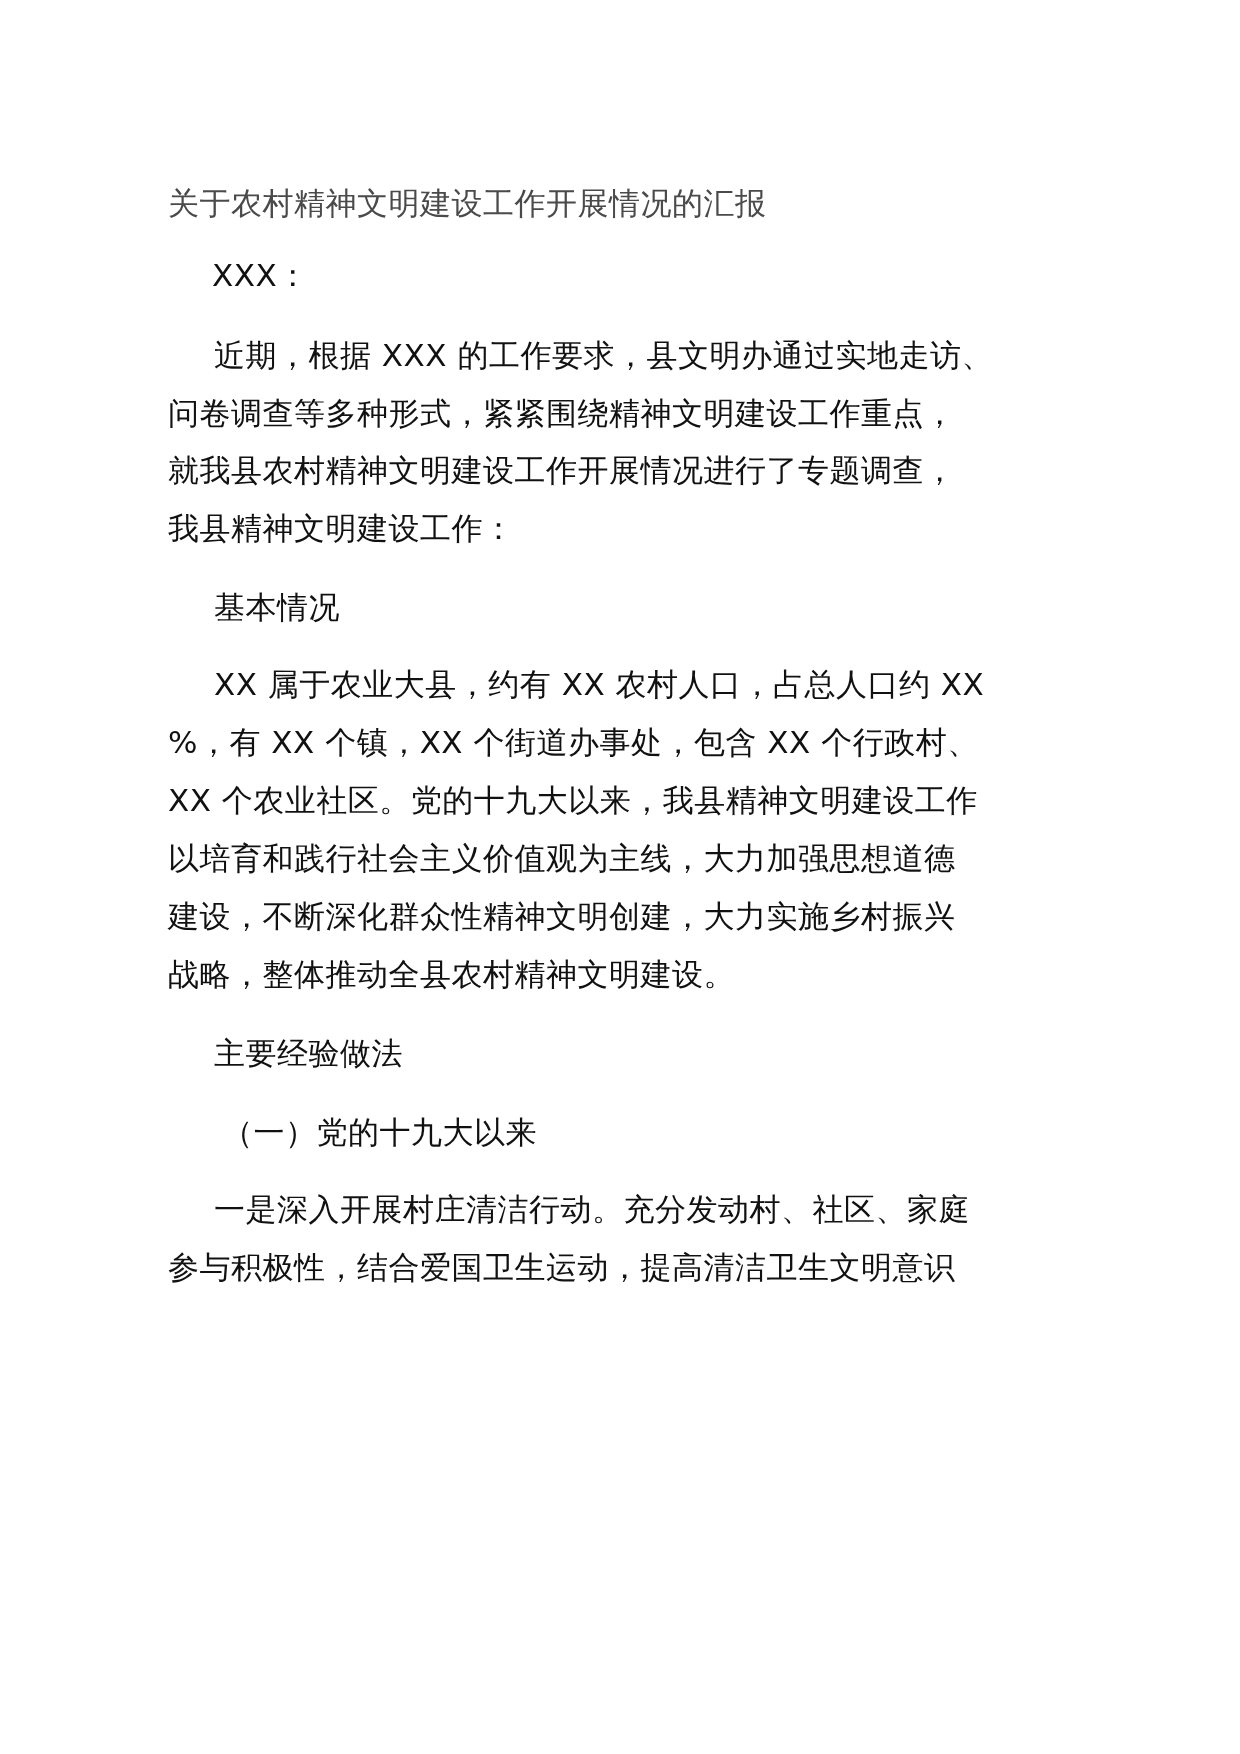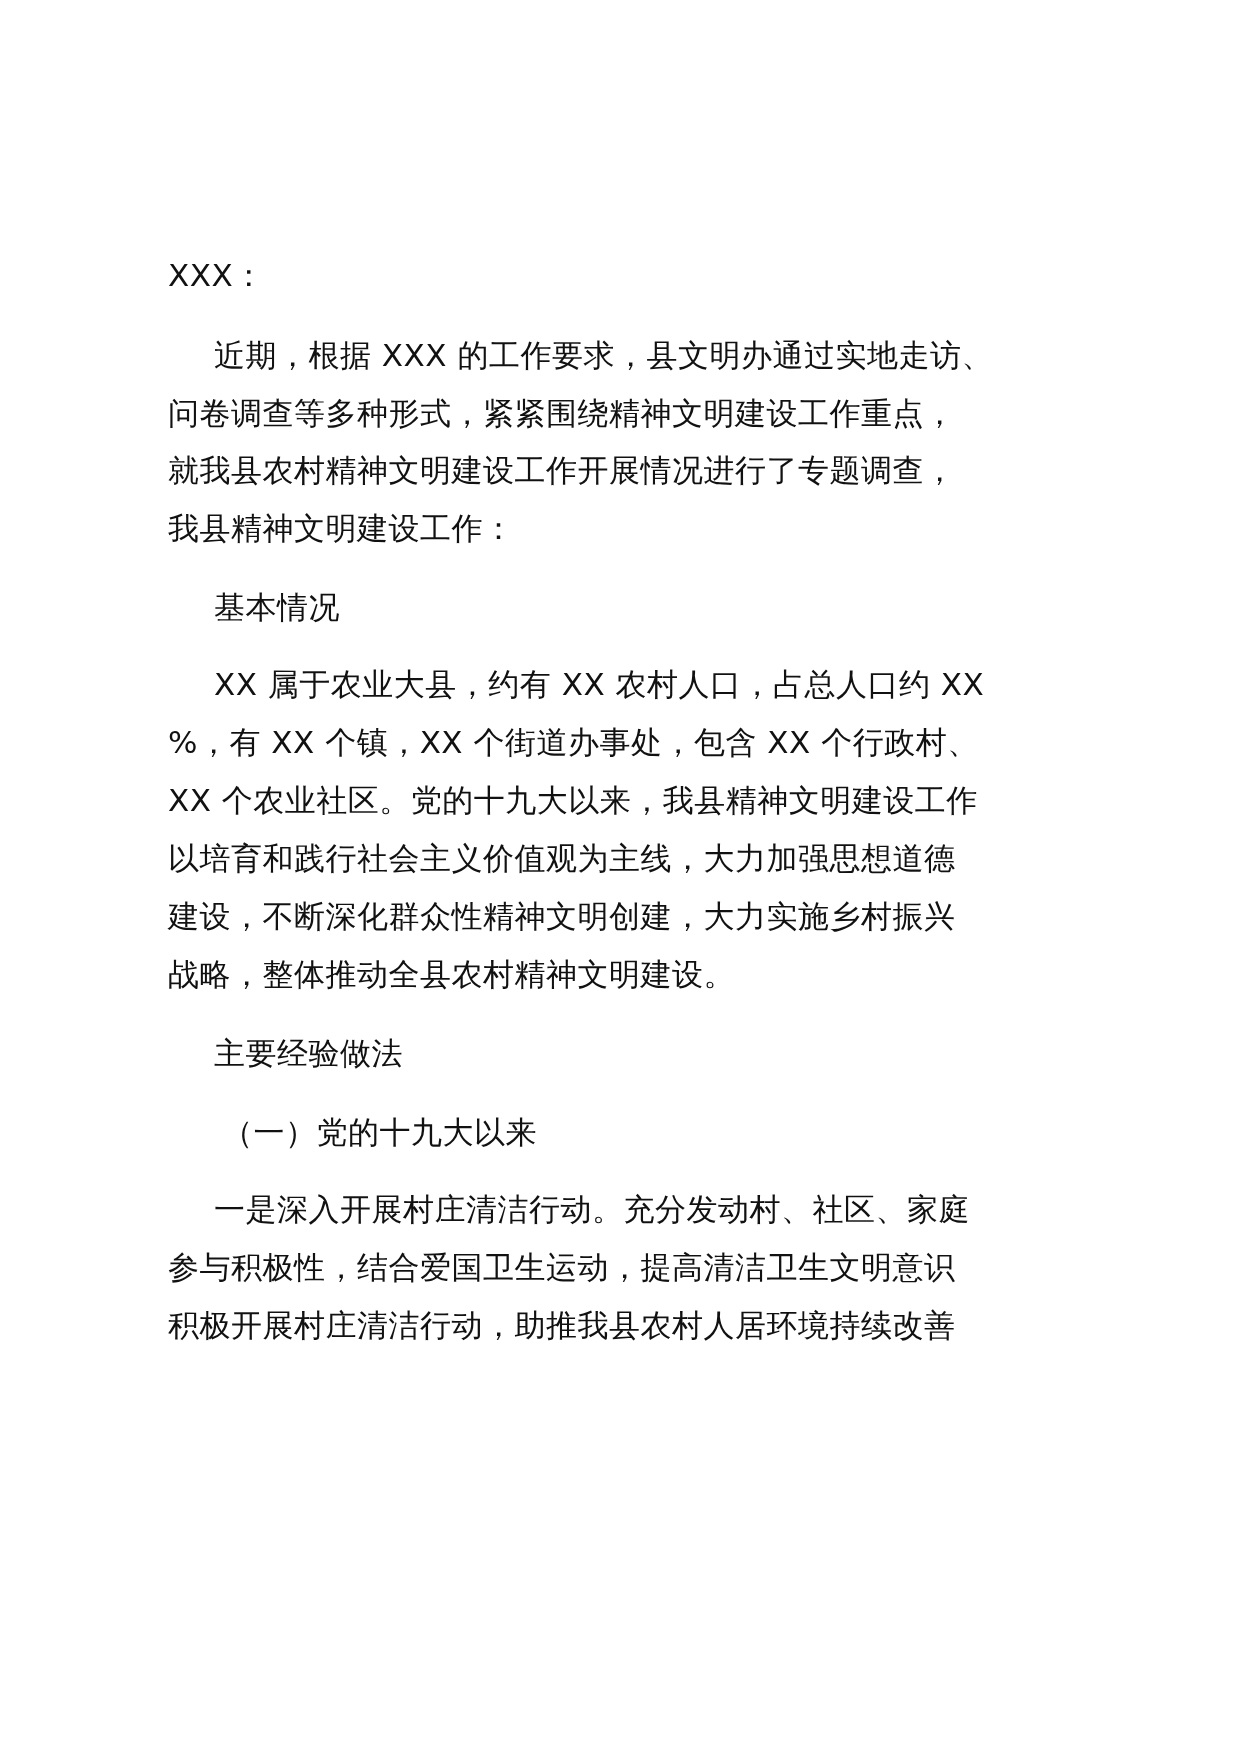--- a/index.html
+++ b/index.html
@@ -15,21 +15,22 @@
   }
   .title { color: #4a4a4a; font-size: 31px; }
   .indent { left: 214px; }
   .bold { font-weight: normal; }
   .sub-indent { left: 222px; }
 </style>
 </head>
 <body>
 
 <div class="page">
-  <div class="line" style="top:255px;">XXX：</div>
+  <div class="line title" style="top:183px;">关于农村精神文明建设工作开展情况的汇报</div>
+  <div class="line" style="top:255px;margin-left:44px;">XXX：</div>
 
   <div class="line indent" style="top:335px;">近期，根据 XXX 的工作要求，县文明办通过实地走访、</div>
   <div class="line" style="top:393px;">问卷调查等多种形式，紧紧围绕精神文明建设工作重点，</div>
   <div class="line" style="top:450px;">就我县农村精神文明建设工作开展情况进行了专题调查，</div>
   <div class="line" style="top:508px;">我县精神文明建设工作：</div>
 
   <div class="line indent bold" style="top:587px;">基本情况</div>
 
   <div class="line indent" style="top:664px;">XX 属于农业大县，约有 XX 农村人口，占总人口约 XX</div>
   <div class="line" style="top:722px;">%，有 XX 个镇，XX 个街道办事处，包含 XX 个行政村、</div>
@@ -39,14 +40,13 @@
   <div class="line" style="top:954px;">战略，整体推动全县农村精神文明建设。</div>
 
   <div class="line indent bold" style="top:1033px;">主要经验做法</div>
 
   <div class="line sub-indent bold" style="top:1112px;">（一）党的十九大以来</div>
 
   <div class="line indent" style="top:1189px;">
     <span class="bold">一是深入开展村庄清洁行动。</span><span>充分发动村、社区、家庭</span>
   </div>
   <div class="line" style="top:1247px;">参与积极性，结合爱国卫生运动，提高清洁卫生文明意识</div>
-  <div class="line" style="top:1305px;">积极开展村庄清洁行动，助推我县农村人居环境持续改善</div>
 </div>
 
 </body></html>

